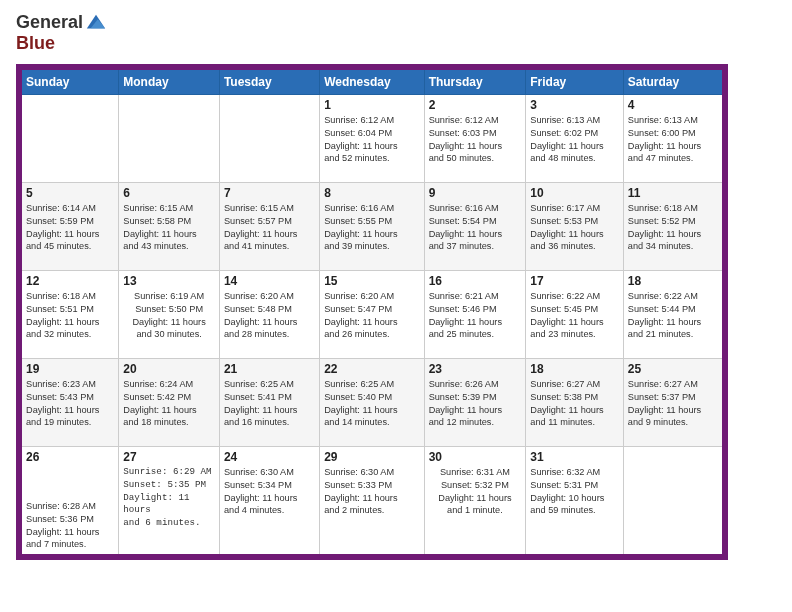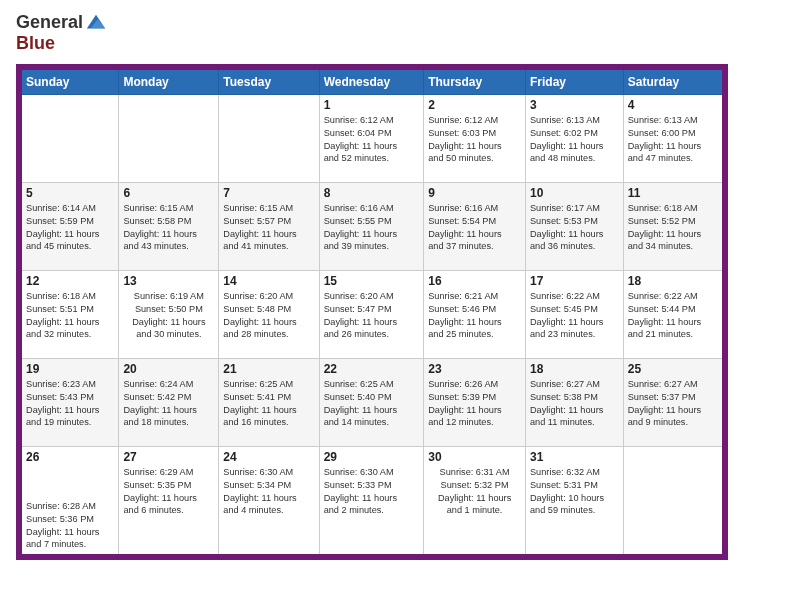--- a/index.html
+++ b/index.html
@@ -320,21 +320,21 @@
         <tr>
           <td>
             <span class="day-number">26</span>
             <div class="day-info" style="white-space: pre-line; margin-top: 36px;">Sunrise: 6:28 AM
 Sunset: 5:36 PM
 Daylight: 11 hours
 and 7 minutes.</div>
           </td>
           <td>
             <span class="day-number">27</span>
-            <div class="day-info" style="white-space: pre-line;">Sunrise: 6:29 AM
+            <div class="day-info" style="white-space: pre-line; font-family: Liberation Mono, monospace;">Sunrise: 6:29 AM
 Sunset: 5:35 PM
 Daylight: 11 hours
 and 6 minutes.</div>
           </td>
           <td>
             <span class="day-number">24</span>
             <div class="day-info" style="white-space: pre-line;">Sunrise: 6:30 AM
 Sunset: 5:34 PM
 Daylight: 11 hours
 and 4 minutes.</div>

